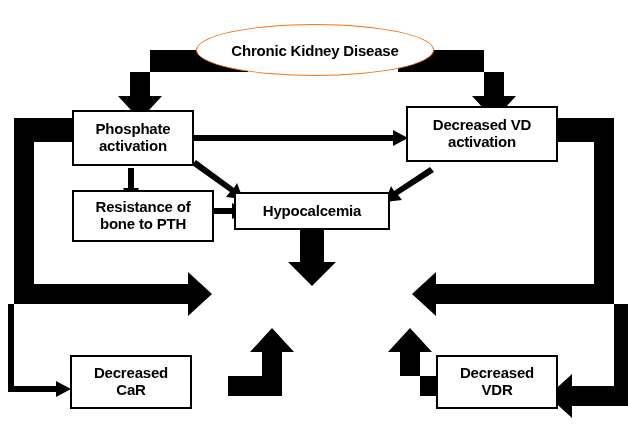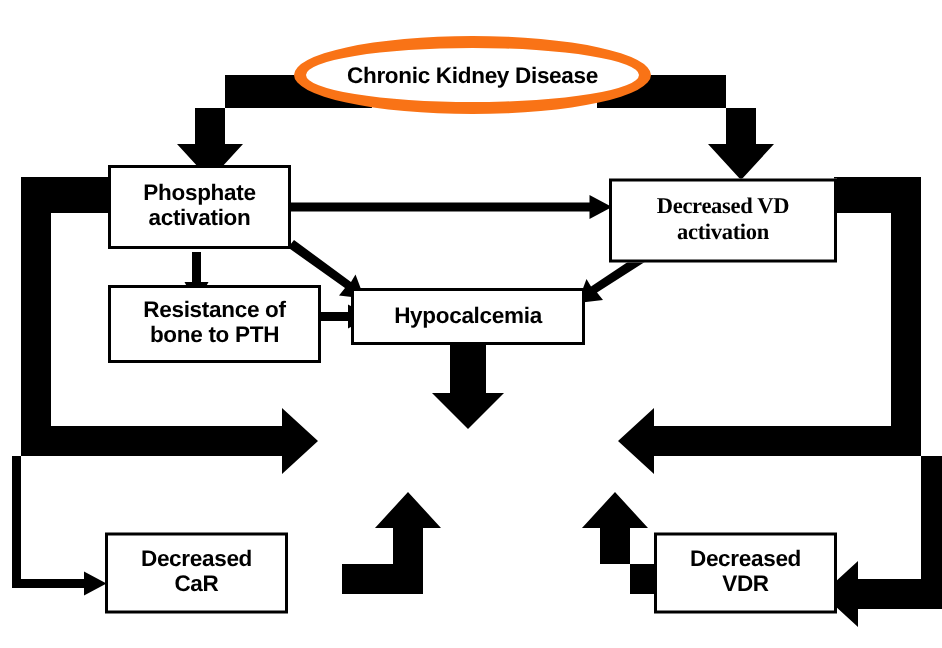--- a/index.html
+++ b/index.html
@@ -24,21 +24,21 @@
     font-size:15px;
     line-height:1.12;
     color:#000000;
     z-index:5;
     letter-spacing:-0.2px;
   }
   .ellipse{
     position:absolute;
     box-sizing:border-box;
     background:#ffffff;
-    border:8px solid #f97316;
+    border:1px solid #f97316;
     border-radius:50%;
     display:flex;
     align-items:center;
     justify-content:center;
     text-align:left;
     font-weight:bold;
     font-size:15px;
     color:#000000;
     z-index:5;
     letter-spacing:-0.2px;
@@ -86,21 +86,21 @@
 
   <div class="ellipse" style="left:196px;top:24px;width:238px;height:52px;">
     <span>Chronic Kidney Disease</span>
   </div>
 
   <div class="node" style="left:72px;top:110px;width:122px;height:56px;">
     <span>Phosphate
 activation</span>
   </div>
 
-  <div class="node" style="left:406px;top:119px;width:152px;height:56px;font-family:Liberation Serif, serif;">
+  <div class="node" style="left:406px;top:106px;width:152px;height:56px;">
     <span>Decreased VD
 activation</span>
   </div>
 
   <div class="node" style="left:234px;top:192px;width:156px;height:38px;">
     <span>Hypocalcemia</span>
   </div>
 
   <div class="node" style="left:72px;top:190px;width:142px;height:52px;">
     <span>Resistance of

